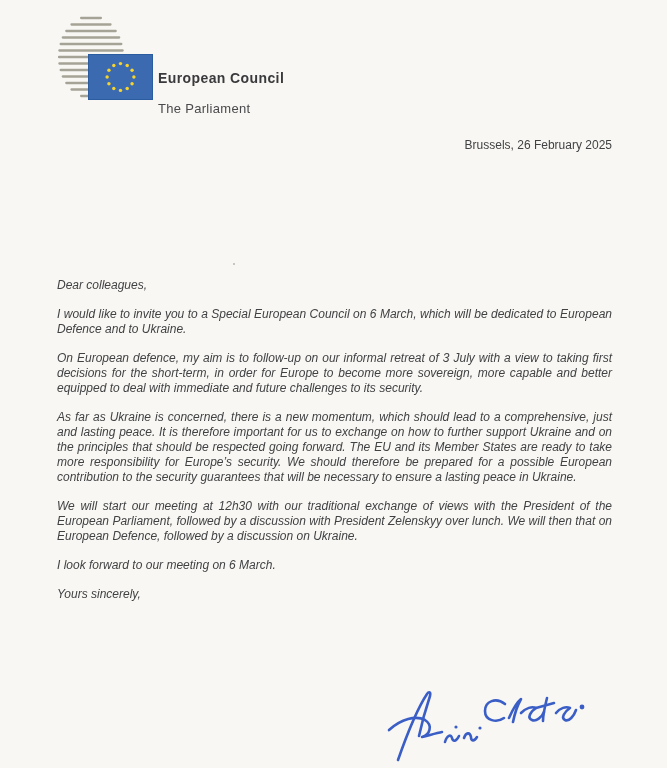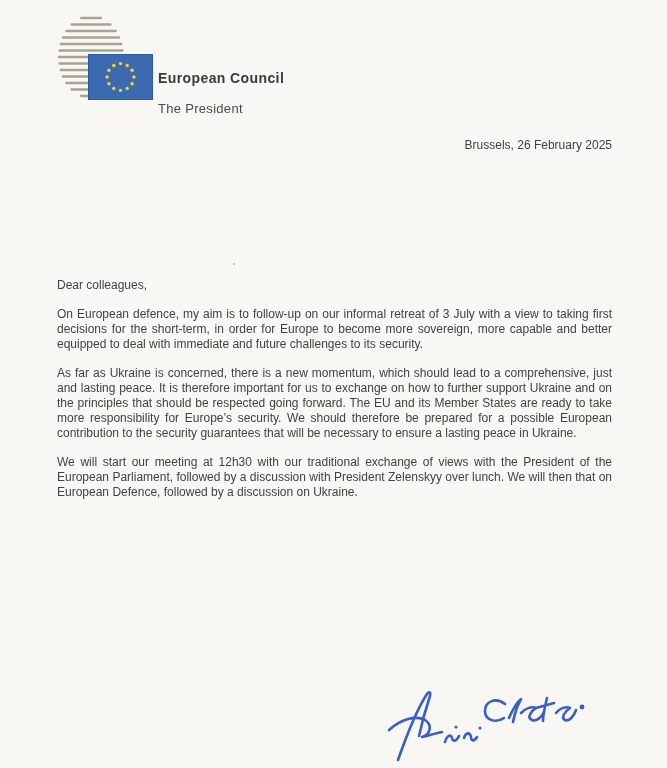--- a/index.html
+++ b/index.html
@@ -33,21 +33,21 @@
   
   .dateline{
     position:absolute;top:138px;right:55px;
     font-size:12px;color:#414244;
   }
   
   .letter-body{
     position:absolute;left:57px;top:278px;width:555px;
     font-size:12px;line-height:15px;color:#414244;
   }
-  .letter-body p{margin:0 0 14px 0;text-align:justify;}
+  .letter-body p{margin:0 0 14px 0;text-align:justify;font-style:italic;}
   .letter-body p.no-justify{text-align:left;}
   .closing{margin:0 0 6px 0;}
   
   .signature-block{position:absolute;left:385px;top:686px;width:200px;height:108px;}
   .signature-image{position:absolute;left:0;top:2px;}
   .signatory-name{
     position:absolute;left:0;top:84px;width:190px;text-align:center;
     font-size:11.5px;color:#3c3c3e;letter-spacing:.3px;
   }
   .speck{position:absolute;width:2px;height:2px;border-radius:50%;background:#b9b6ae;}
@@ -87,32 +87,35 @@
           <circle cx="32.5" cy="37" r="1.8"></circle>
           <circle cx="25.5" cy="35.1" r="1.8"></circle>
           <circle cx="20.4" cy="30" r="1.8"></circle>
           <circle cx="18.5" cy="23" r="1.8"></circle>
           <circle cx="20.4" cy="16" r="1.8"></circle>
           <circle cx="25.5" cy="10.9" r="1.8"></circle>
         </g>
       </svg>
     </div>
     <div class="org-name">European Council</div>
-    <div class="president-title">The President</div>
+    <div class="president-title">The Parliament</div>
   </div>
 
   <div class="dateline">Brussels, 26 February 2025</div>
 
   <div class="speck" style="left:233px;top:263px;"></div>
 
   <div class="letter-body">
     <p class="no-justify">Dear colleagues,</p>
+    <p>I would like to invite you to a Special European Council on 6 March, which will be dedicated to European Defence and to Ukraine.</p>
     <p>On European defence, my aim is to follow-up on our informal retreat of 3 July with a view to taking first decisions for the short-term, in order for Europe to become more sovereign, more capable and better equipped to deal with immediate and future challenges to its security.</p>
     <p>As far as Ukraine is concerned, there is a new momentum, which should lead to a comprehensive, just and lasting peace. It is therefore important for us to exchange on how to further support Ukraine and on the principles that should be respected going forward. The EU and its Member States are ready to take more responsibility for Europe’s security. We should therefore be prepared for a possible European contribution to the security guarantees that will be necessary to ensure a lasting peace in Ukraine.</p>
     <p>We will start our meeting at 12h30 with our traditional exchange of views with the President of the European Parliament, followed by a discussion with President Zelenskyy over lunch. We will then that on European Defence, followed by a discussion on Ukraine.</p>
+    <p class="no-justify">I look forward to our meeting on 6 March.</p>
+    <p class="no-justify closing">Yours sincerely,</p>
   </div>
 
   <div class="signature-block">
     <svg class="signature-image" width="200" height="78" viewBox="0 0 200 78">
       <g stroke="#3a5ec6" stroke-width="2.6" stroke-linecap="round" stroke-linejoin="round" fill="none">
 
         <path d="M13 72 C20 52 30 24 42 6 C44 3 46 4 45 8 C41 20 37 34 34 48"></path>
 
         <path d="M4 42 C16 31 31 27 40 32 C48 37 45 47 37 49 C45 47 52 45 57 44"></path>
 

